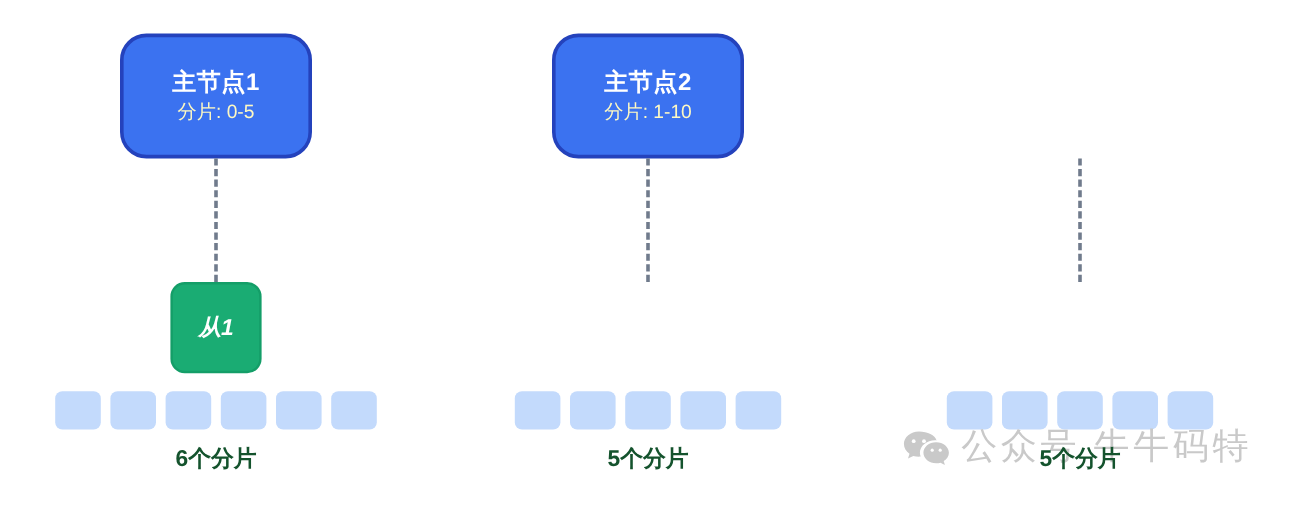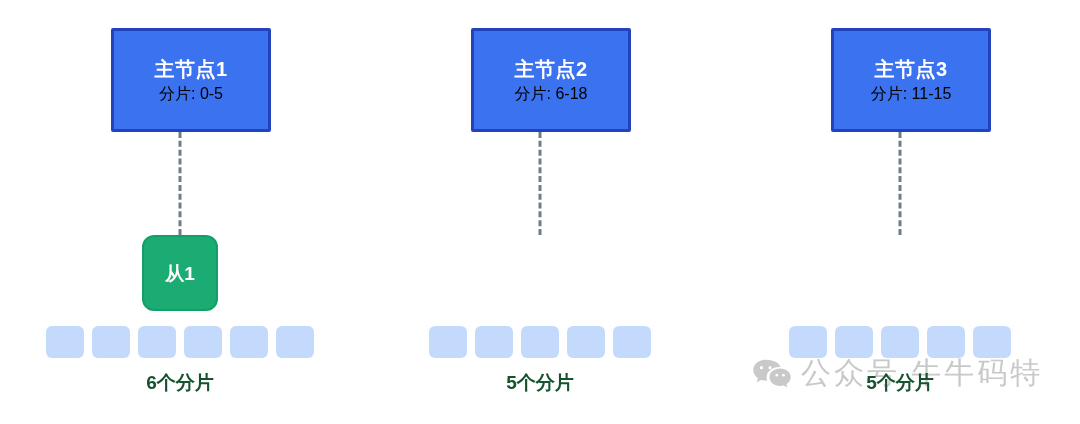--- a/index.html
+++ b/index.html
@@ -35,37 +35,36 @@
   .master-node {
     position: absolute;
     top: 28px;
     left: 50%;
     transform: translateX(-50%);
     width: 160px;
     height: 104px;
     box-sizing: border-box;
     background: #3b72f0;
     border: 3px solid #2442bc;
-    border-radius: 2px;
+    border-radius: 22px;
     display: flex;
     flex-direction: column;
     align-items: center;
     justify-content: center;
     gap: 7px;
-    margin-left: 11px;
   }
   .master-title {
     color: #ffffff;
     font-size: 20px;
     font-weight: bold;
     letter-spacing: 0.5px;
     line-height: 1;
   }
   .master-sub {
-    color: #000000;
+    color: #fef9c3;
     font-size: 16px;
     font-weight: normal;
     line-height: 1;
   }
 
   
   .connector {
     position: absolute;
     top: 132px;
     left: 50%;
@@ -83,20 +82,21 @@
     transform: translateX(-50%);
     width: 76px;
     height: 76px;
     box-sizing: border-box;
     background: #1aac73;
     border: 2px solid #149e68;
     border-radius: 12px;
     display: flex;
     align-items: center;
     justify-content: center;
+    font-style: italic;
   }
   .slave-label {
     color: #ffffff;
     font-size: 19px;
     font-weight: bold;
     line-height: 1;
   }
 
   
   .shard-row {
@@ -180,43 +180,39 @@
       <div class="shard-block"></div>
     </div>
 
     <div class="shard-caption">6个分片</div>
   </div>
 
   <div class="group group-2">
 
     <div class="master-node">
       <div class="master-title">主节点2</div>
-      <div class="master-sub">分片: 6-18</div>
+      <div class="master-sub">分片: 1-10</div>
     </div>
 
     <div class="connector"></div>
 
 
     <div class="shard-row">
       <div class="shard-block"></div>
       <div class="shard-block"></div>
       <div class="shard-block"></div>
       <div class="shard-block"></div>
       <div class="shard-block"></div>
     </div>
 
     <div class="shard-caption">5个分片</div>
   </div>
 
   <div class="group group-3">
 
-    <div class="master-node">
-      <div class="master-title">主节点3</div>
-      <div class="master-sub">分片: 11-15</div>
-    </div>
 
     <div class="connector"></div>
 
 
     <div class="shard-row">
       <div class="shard-block"></div>
       <div class="shard-block"></div>
       <div class="shard-block"></div>
       <div class="shard-block"></div>
       <div class="shard-block"></div>

